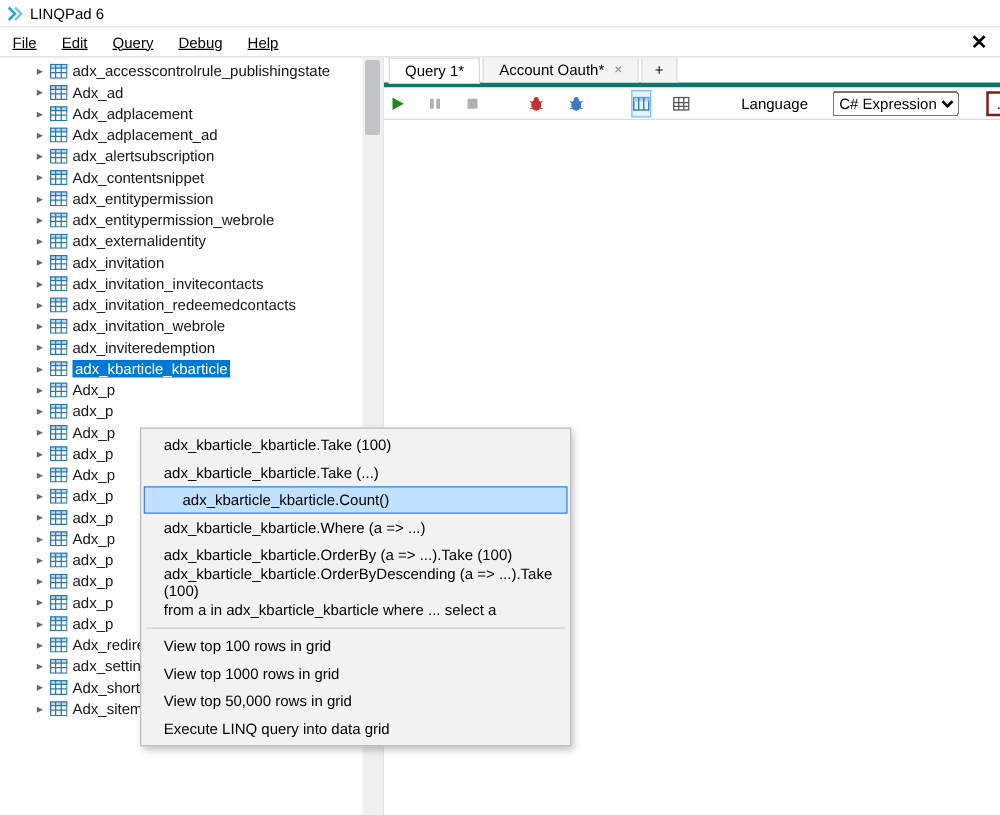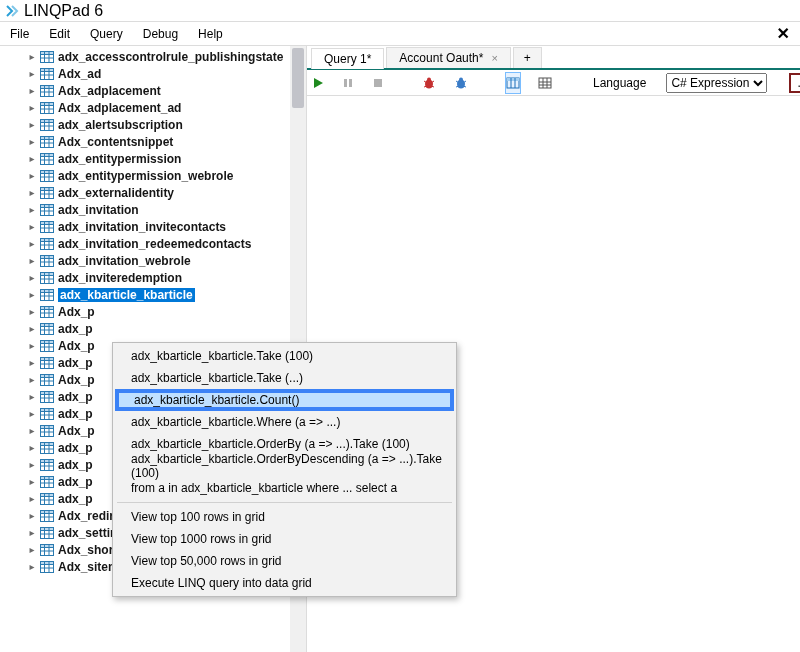--- a/index.html
+++ b/index.html
@@ -1,59 +1,59 @@
 <!DOCTYPE html>
 <html><head>
 <meta charset="utf-8">
 <style>
 * { box-sizing: border-box; font-family: "Segoe UI", Tahoma, sans-serif; }
 body { margin: 0; width: 800px; height: 652px; overflow: hidden; font-size: 12px; color: #000; background: #fff; }
 
 .titlebar { height: 22px; display: flex; align-items: center; padding-left: 4px; border-bottom: 1px solid #dcdcdc; background: #fff; }
 .titlebar .logo { width: 16px; height: 16px; margin-right: 4px; position: relative; }
 .titlebar .logo svg { display:block; }
-.titlebar .title { font-size: 16px; }
+.titlebar .title { font-size: 12px; }
 
 .menubar { height: 24px; display: flex; align-items: center; border-bottom: 1px solid #dcdcdc; background: #fff; }
-.menubar .menuitem { padding: 0 10px; height: 100%; display: flex; align-items: center; cursor: default; }
+.menubar .menuitem { padding: 0 10px; height: 100%; display: flex; align-items: center; cursor: default; text-decoration: underline; }
 .menubar .menu-close { margin-left: auto; margin-right: 10px; font-size: 16px; font-weight: bold; cursor: default; }
 
 .workspace { display: flex; height: calc(100% - 46px); }
 .sidebar { width: 307px; border-right: 1px solid #dcdcdc; overflow: hidden; position: relative; }
 .sidebar-inner { position: absolute; inset: 0; overflow-y: hidden; }
 .sidebar-scroll { position: absolute; right: 0; top: 0; width: 16px; height: 100%; background: #f0f0f0; }
 .sidebar-thumb { position: absolute; right: 2px; top: 2px; width: 12px; height: 60px; background: #c2c3c9; border-radius: 2px; }
 .tree { padding: 2px 0 2px 2px; }
 .tree-row { display: flex; align-items: center; height: 17px; padding-left: 24px; white-space: nowrap; }
 .tree-row .expander { width: 12px; text-align: center; color: #6a6a6a; font-size: 10px; margin-right: 2px; cursor: default; }
 .tree-row .tbl-icon { width: 14px; height: 12px; margin-right: 4px; display: inline-flex; align-items: center; justify-content: center; }
-.tree-row .label { font-weight: 700; color: #161616; }
+.tree-row .label { font-weight: 400; color: #161616; }
 .tree-row.selected .label { background: #0078d7; color: #fff; padding: 0 2px; }
 
 .main { flex: 1; display: flex; flex-direction: column; overflow: hidden; }
-.tabbar { height: 24px; display: flex; align-items: flex-end; border-bottom: 2px solid #0f766e; background: #fff; padding-left: 4px; }
+.tabbar { height: 24px; display: flex; align-items: flex-end; border-bottom: 4px solid #0f766e; background: #fff; padding-left: 4px; }
 .tab { border: 1px solid #dcdcdc; border-bottom: none; padding: 3px 12px; margin-right: 2px; background: #fff; font-size: 12px; cursor: default; display: flex; align-items: center; }
 .tab.active { background: #fff; position: relative; top: 1px; }
 .tab.inactive { background: #f4f4f4; }
 .tab .close-x { margin-left: 8px; color: #888; font-size: 11px; cursor: default; }
 
 .toolbar { height: 26px; display: flex; align-items: center; border-bottom: 1px solid #dcdcdc; padding: 0 4px; gap: 16px; background: #fff; }
 .tool-btn { width: 22px; height: 22px; display: inline-flex; align-items: center; justify-content: center; border: 1px solid transparent; cursor: default; }
 .tool-btn.disabled { opacity: 0.45; }
 .tool-sep { width: 1px; height: 18px; background: #dcdcdc; margin: 0 2px; }
 .toolbar .lang-label { margin-left: 4px; font-size: 12px; }
 .toolbar select { font-size: 12px; height: 20px; width: 118px; margin-left: 4px; }
 .toolbar .net-btn { border: 2px solid #7f1d1d; padding: 1px 6px; font-size: 12px; background: #fff; margin-left: 6px; cursor: default; }
 
 .editor { flex: 1; background: #fff; position: relative; }
 
 
 .ctxmenu { position: absolute; left: 112px; top: 342px; width: 345px; background: #f2f2f2; border: 1px solid #bcbcbc; box-shadow: 2px 3px 6px rgba(0,0,0,0.25); z-index: 50; padding: 2px; }
 .ctxmenu .item { height: 22px; display: flex; align-items: center; padding-left: 16px; font-size: 12px; cursor: default; }
-.ctxmenu .item.highlight { background: #bfe0ff; border: 4px solid #3b82f6; padding-left: 15px; height: 22px; }
+.ctxmenu .item.highlight { background: #bfe0ff; border: 1px solid #3b82f6; padding-left: 30px; height: 22px; }
 .ctxmenu .sep { height: 1px; background: #d0d0d0; margin: 3px 2px; }
 
 </style>
 </head>
 <body>
 
 <div class="titlebar">
   <span class="logo">
     <svg width="16" height="16" viewBox="0 0 16 16">
       <path d="M3 3 L8 8 L3 13" stroke="#2aa0d8" stroke-width="2" fill="none"></path>

